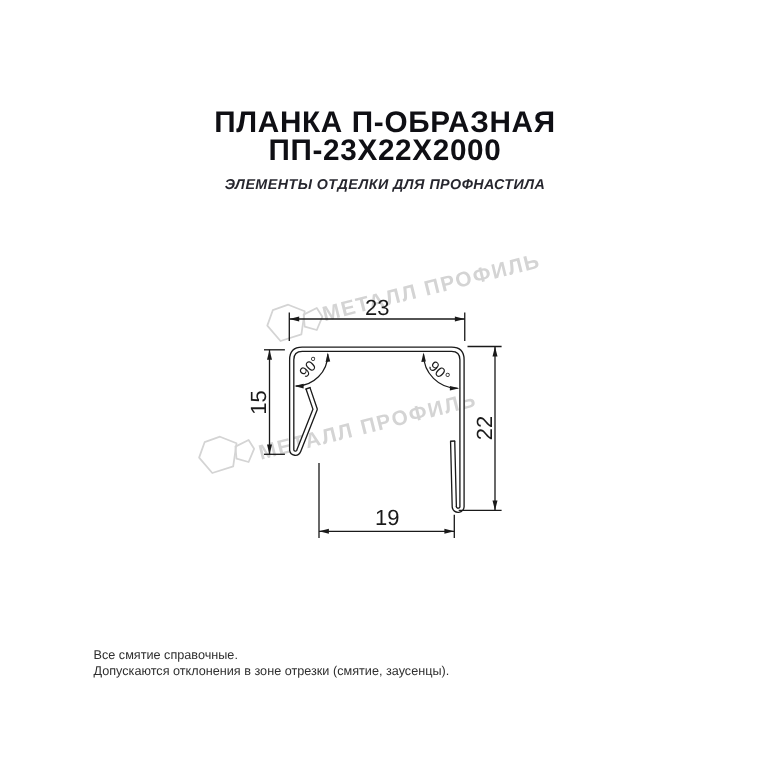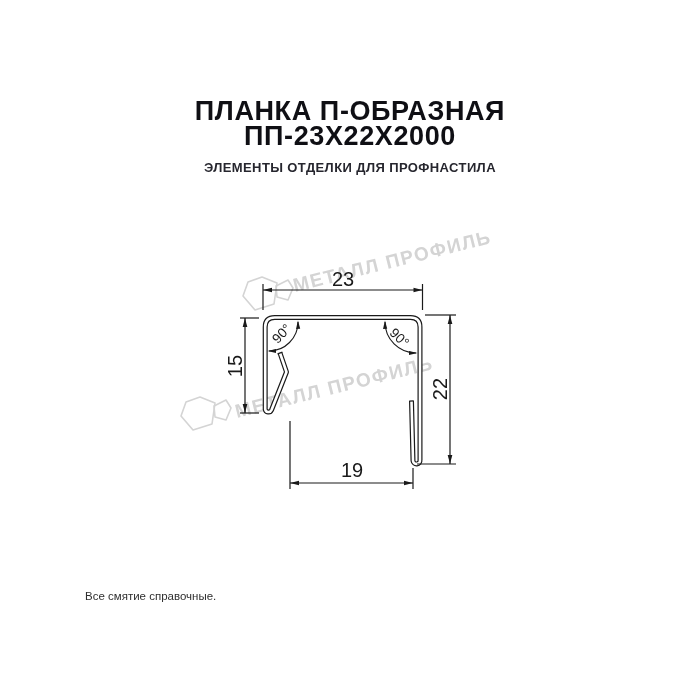--- a/index.html
+++ b/index.html
@@ -8,20 +8,21 @@
     font-family:"Liberation Sans",sans-serif;overflow:hidden;
   }
   .header{position:absolute;top:99px;left:0;width:700px;text-align:center;}
   .title-line{
     font-weight:bold;font-size:27px;line-height:25px;letter-spacing:0.6px;
     color:#0f0f14;
   }
   .subtitle{
     margin-top:11px;font-weight:bold;font-size:13px;letter-spacing:0.4px;
     color:#26262e;
+    font-style:italic;
   }
   .drawing-svg{position:absolute;left:0;top:0;}
   .footer{
     position:absolute;left:85px;top:589px;font-size:11.5px;line-height:15px;
     color:#2f2f2f;
   }
 </style>
 </head>
 <body>
 
@@ -117,15 +118,16 @@
         <path d="M 385 322 A 31 31 0 0 0 416 353"></path>
         <path d="M385,320.5 L383,329 L387.2,328.7 Z" fill="#1a1a1a" stroke="none"></path>
         <path d="M417.5,353 L409,350.9 L409,355.1 Z" fill="#1a1a1a" stroke="none"></path>
         <text x="399" y="342" transform="rotate(44 399 338)" text-anchor="middle" font-size="13.5" fill="#1a1a1a" stroke="none">90°</text>
       </g>
     </g>
   </svg>
 
   <div class="footer">
     <div>Все смятие справочные.</div>
+    <div>Допускаются отклонения в зоне отрезки (смятие, заусенцы).</div>
   </div>
 
 </div>
 
 </body></html>

